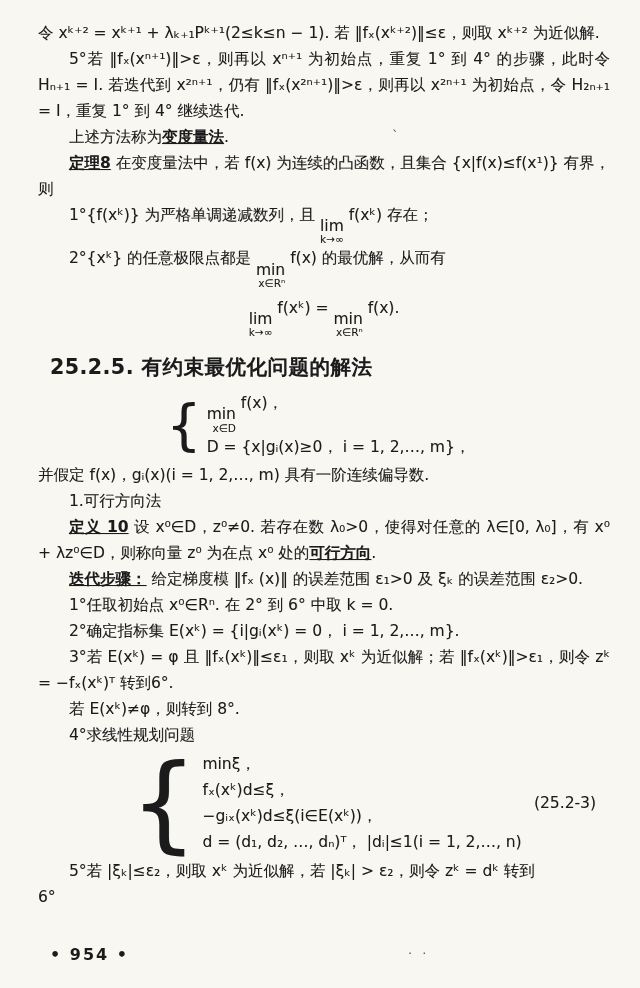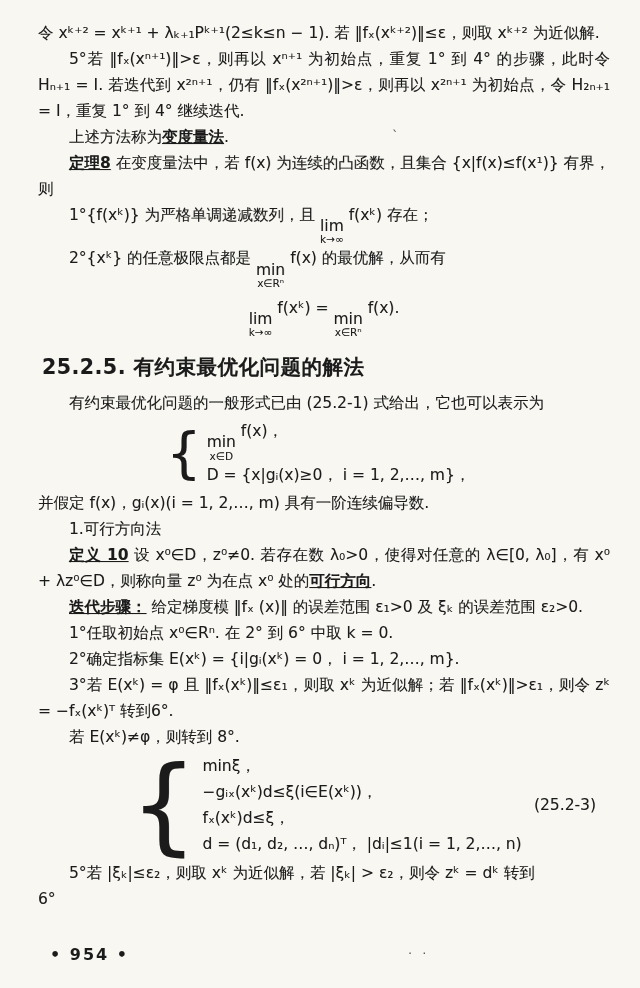--- a/index.html
+++ b/index.html
@@ -17,21 +17,21 @@
     line-height: 26px;
     text-align: justify;
     text-shadow: 0.3px 0.3px 0 rgba(20,20,20,0.25);
   }
   p { margin: 0; }
   .indent { text-indent: 2em; }
   b { font-weight: bold; text-decoration: underline; }
   .stack {
     display: inline-flex;
     flex-direction: column;
-    align-items: center;
+    align-items: flex-end;
     vertical-align: -0.72em;
     line-height: 1.05;
     text-indent: 0;
   }
   .stack .under { font-size: 10.5px; letter-spacing: 0; }
   .display {
     text-align: center;
     margin: 6px 0 8px 0;
     text-indent: 0;
   }
@@ -55,21 +55,21 @@
   .sys-line { line-height: 26px; white-space: nowrap; }
   .disp-row {
     display: flex;
     align-items: center;
     margin: 2px 0 2px 92px;
   }
   .eqno { margin-left: auto; padding-right: 14px; }
   .heading {
     font-size: 20.5px;
     font-weight: bold;
-    margin: 16px 0 10px 4px;
+    margin: 16px 0 10px 12px;
     text-indent: 0;
     letter-spacing: 0.5px;
   }
   .footer {
     position: absolute;
     left: 50px;
     bottom: 24px;
     font-size: 16px;
     font-weight: bold;
     letter-spacing: 2px;
@@ -109,21 +109,20 @@
   <div class="display"><span class="stack">
         <span class="op">lim</span>
         <span class="under">k→∞</span>
       </span><span> f(xᵏ) = </span><span class="stack">
         <span class="op">min</span>
         <span class="under">x∈Rⁿ</span>
       </span><span> f(x).</span></div>
 
   <p class="heading">25.2.5. 有约束最优化问题的解法</p>
 
-  <p class="indent">有约束最优化问题的一般形式已由 (25.2-1) 式给出，它也可以表示为</p>
 
   <div class="sys sys1">
     <span class="brace">{</span>
     <div class="sys-lines">
       <div class="sys-line"><span class="stack">
             <span class="op">min</span>
             <span class="under">x∈D</span>
           </span><span> f(x)，</span></div>
       <div class="sys-line">D = {x|gᵢ(x)≥0， i = 1, 2,…, m}，</div>
     </div>
@@ -138,28 +137,29 @@
   <p class="indent"><b>迭代步骤：</b><span> 给定梯度模 ‖fₓ (x)‖ 的误差范围 ε₁&gt;0 及 ξₖ 的误差范围 ε₂&gt;0.</span></p>
 
   <p class="indent">1°任取初始点 x⁰∈Rⁿ. 在 2° 到 6° 中取 k = 0.</p>
 
   <p class="indent">2°确定指标集 E(xᵏ) = {i|gᵢ(xᵏ) = 0， i = 1, 2,…, m}.</p>
 
   <p class="indent">3°若 E(xᵏ) = φ 且 ‖fₓ(xᵏ)‖≤ε₁，则取 xᵏ 为近似解；若 ‖fₓ(xᵏ)‖&gt;ε₁，则令 zᵏ = −fₓ(xᵏ)ᵀ 转到6°.</p>
 
   <p class="indent">若 E(xᵏ)≠φ，则转到 8°.</p>
 
+  <p class="indent">4°求线性规划问题</p>
 
   <div class="disp-row">
     <div class="sys sys2">
       <span class="brace">{</span>
       <div class="sys-lines">
         <div class="sys-line">minξ，</div>
+        <div class="sys-line">fₓ(xᵏ)d≤ξ，</div>
         <div class="sys-line">−gᵢₓ(xᵏ)d≤ξ(i∈E(xᵏ))，</div>
-        <div class="sys-line">fₓ(xᵏ)d≤ξ，</div>
         <div class="sys-line">d = (d₁, d₂, …, dₙ)ᵀ，  |dᵢ|≤1(i = 1, 2,…, n)</div>
       </div>
     </div>
     <span class="eqno">(25.2-3)</span>
   </div>
 
 
   <p class="indent">5°若 |ξₖ|≤ε₂，则取 xᵏ 为近似解，若 |ξₖ| &gt; ε₂，则令 zᵏ = dᵏ 转到</p>
 
   <p>6°</p>

